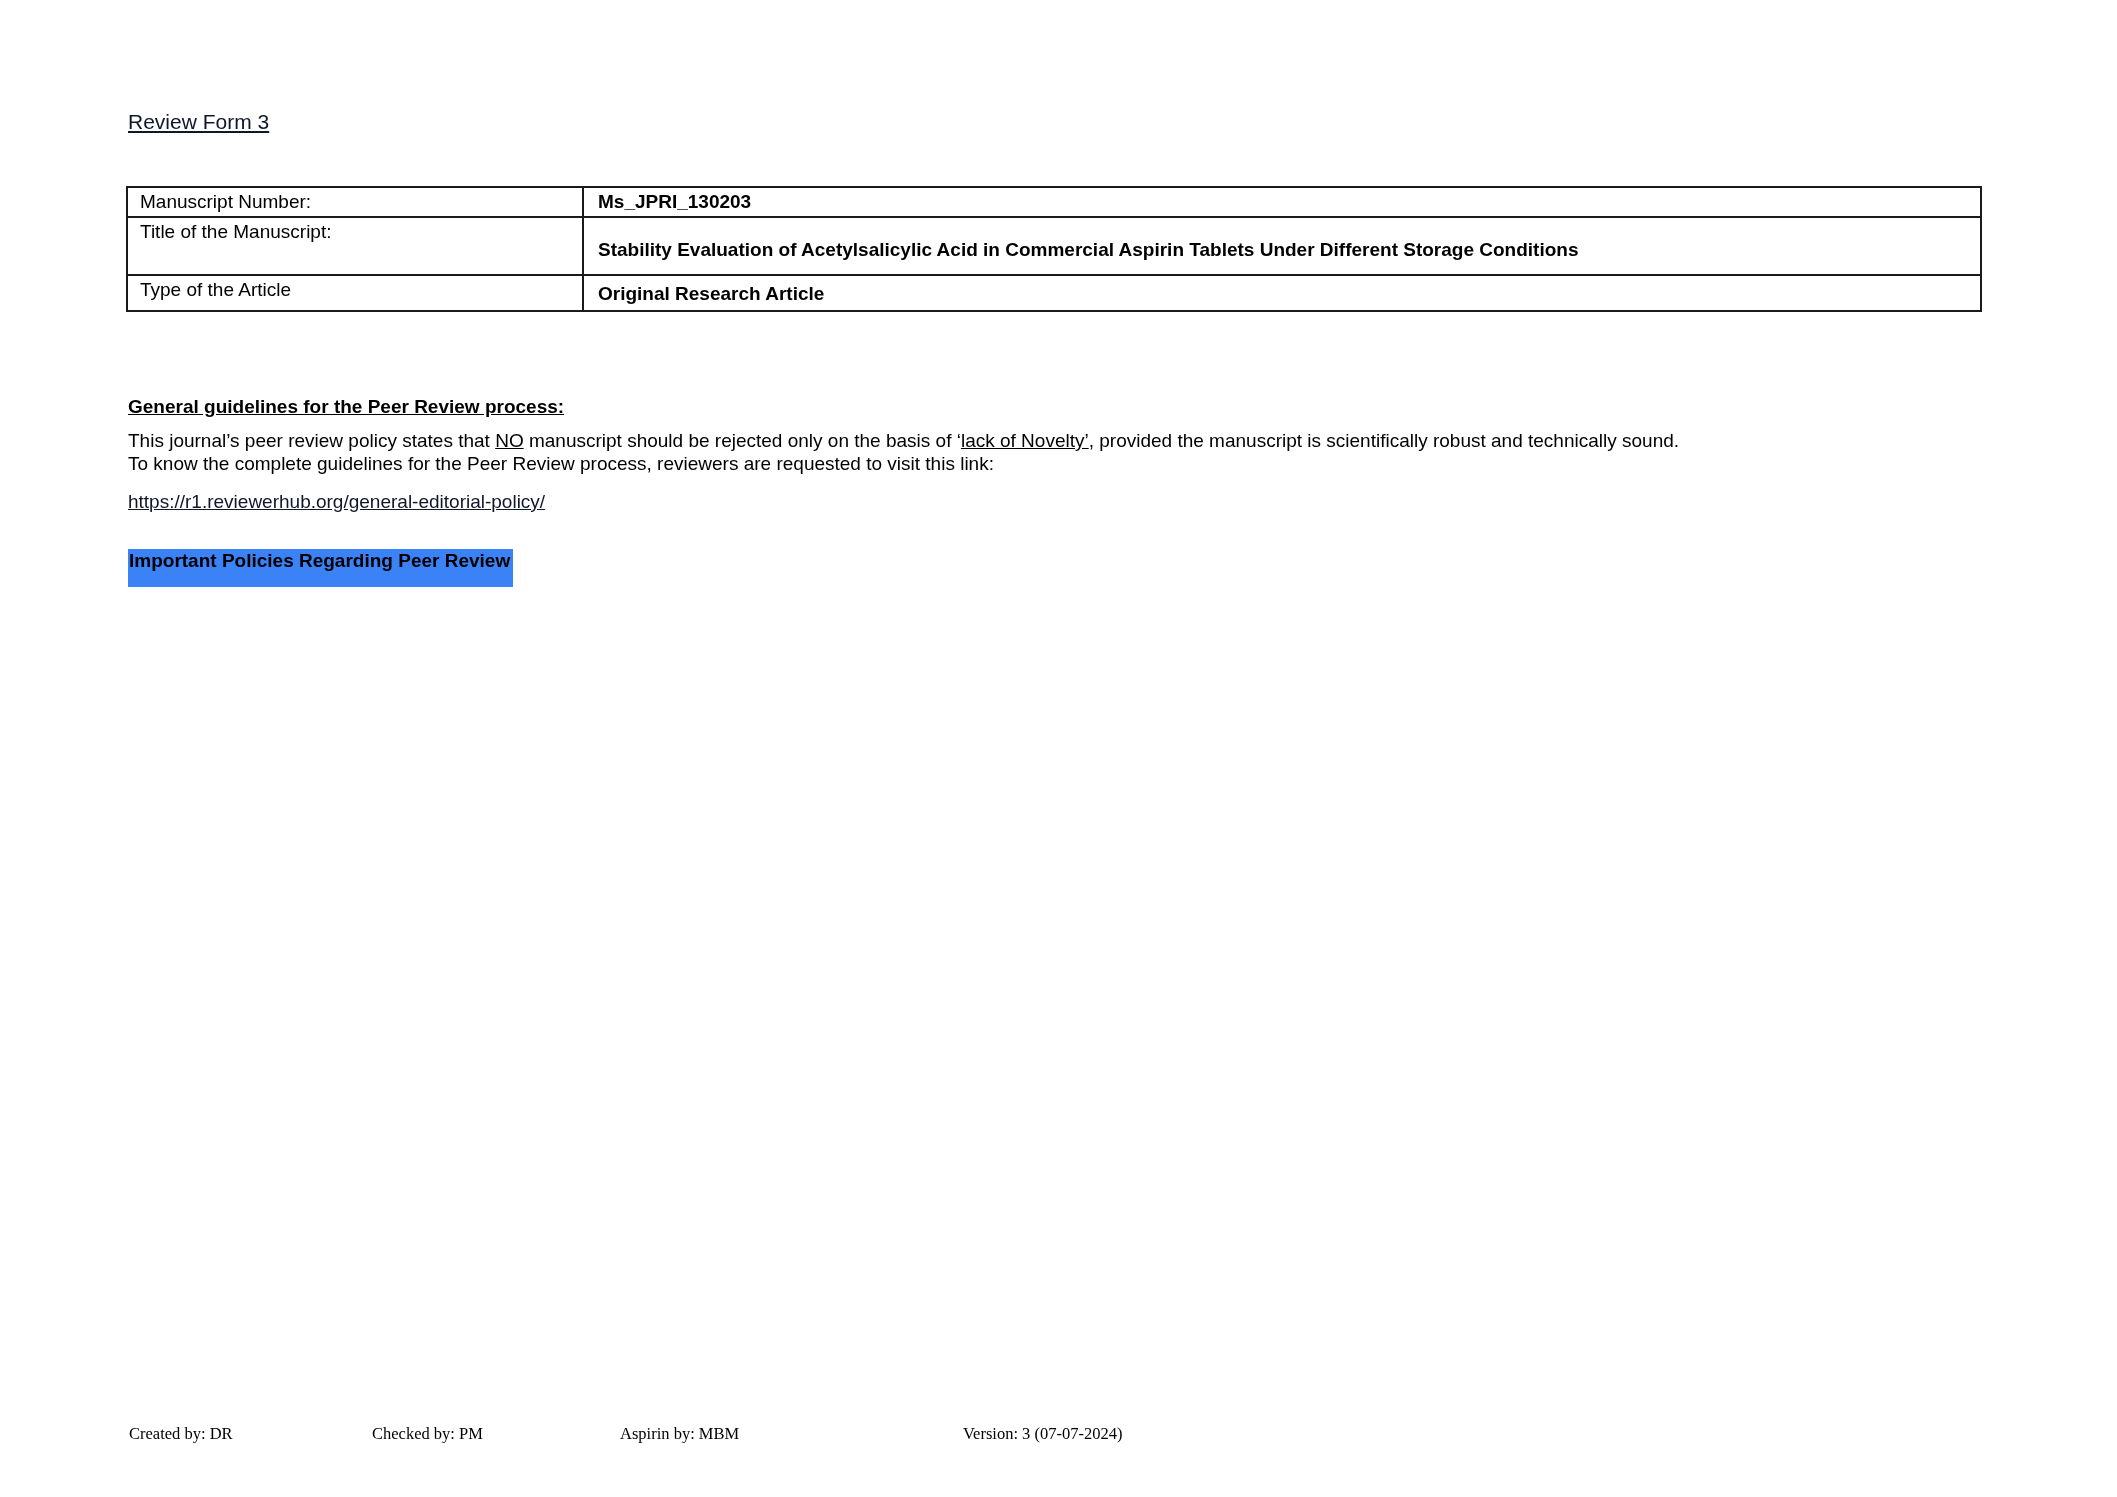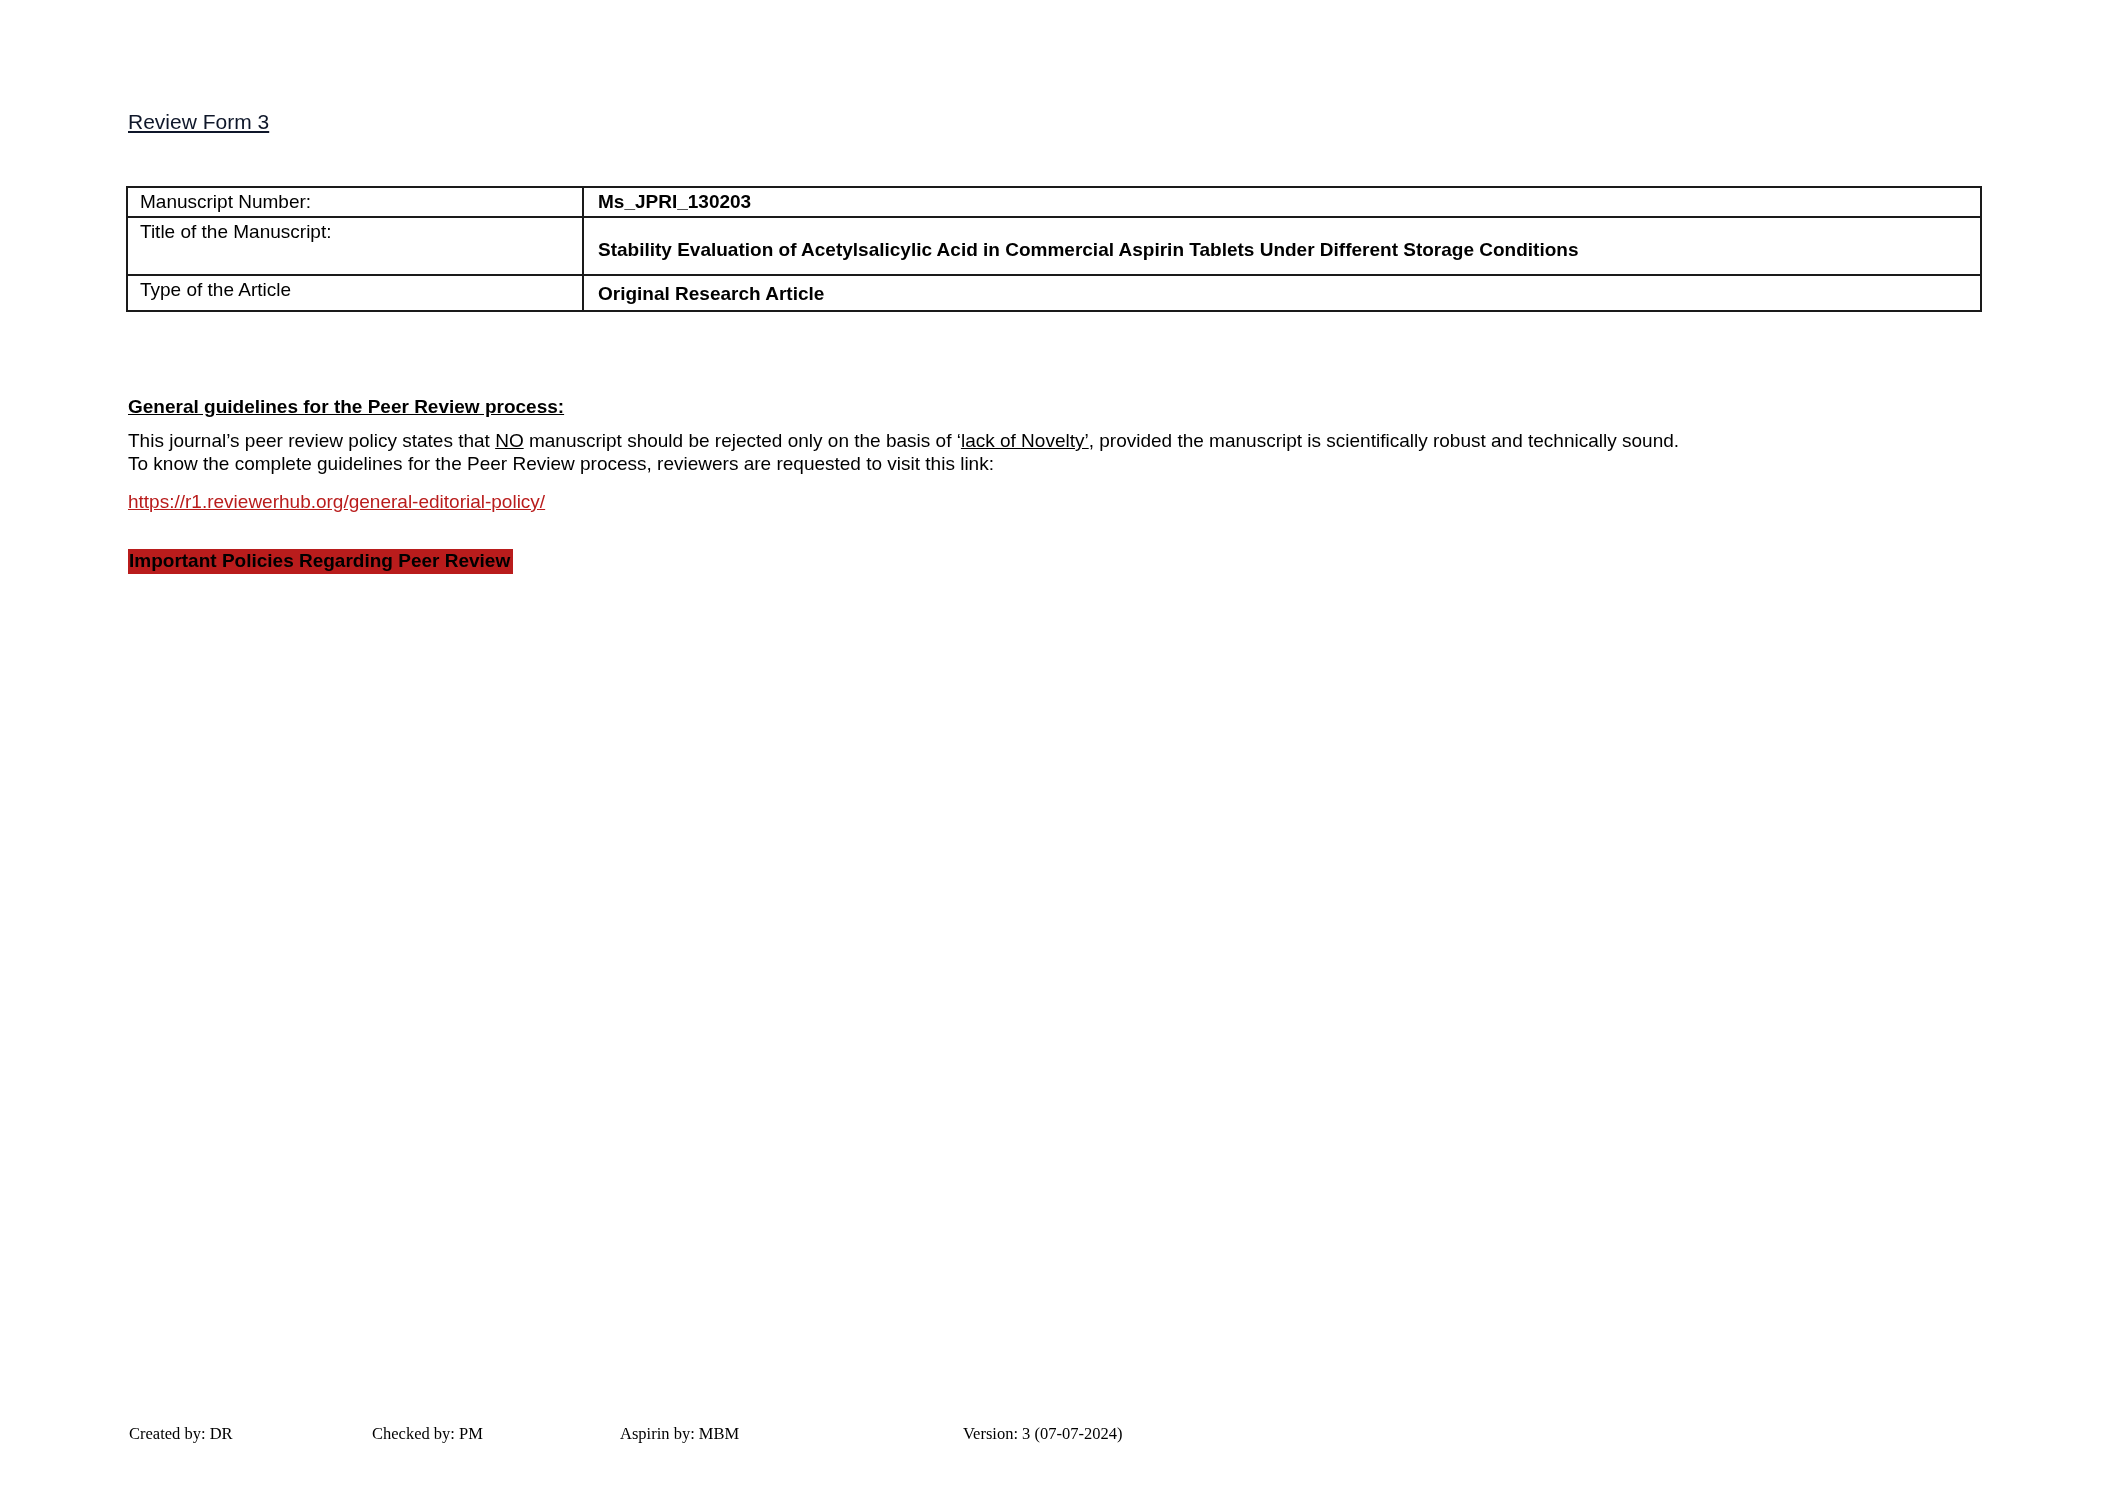--- a/index.html
+++ b/index.html
@@ -39,21 +39,21 @@
   }
   .info-table col.c1 { width: 456px; }
   .info-table td.val { padding-left: 14px; font-weight: bold; }
   .row-journal td { height: 29px; }
   .row-number td { height: 27px; }
   .row-title td { height: 58px; }
   .row-type td { height: 36px; }
   .row-title td.val { padding-top: 21px; }
   .row-type td.val { padding-top: 7px; }
   a.doc-link {
-    color: #b91c1c;
+    color: #0f172a;
     text-decoration: underline;
     cursor: pointer;
   }
   a.doc-link.bold { font-weight: bold; color: #2020dd; }
   .section-heading {
     font-weight: bold;
     text-decoration: underline;
     font-size: 19px;
   }
   .guidelines-heading { position: absolute; left: 128px; top: 396px; }
@@ -65,22 +65,22 @@
     line-height: 23px;
   }
   .bu { font-weight: normal; text-decoration: underline; }
   .guidelines-link-line { position: absolute; left: 128px; top: 491px; }
   .policies-heading {
     position: absolute;
     left: 128px;
     top: 549px;
   }
   .policies-heading .hl {
-    background: #b91c1c;
-    padding: 1px 3px 2px 1px;
+    background: #3b82f6;
+    padding: 1px 3px 15px 1px;
     display: inline-block;
   }
   .policies-list {
     position: absolute;
     left: 128px;
     top: 590px;
     line-height: 23px;
   }
   .doc-footer {
     position: absolute;

